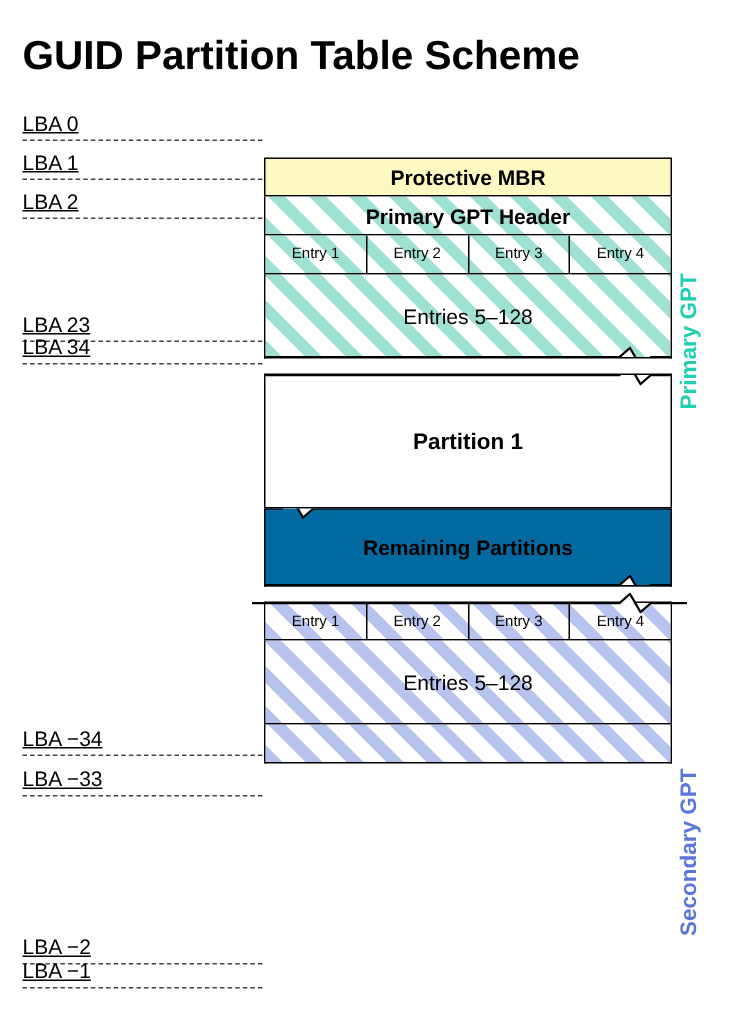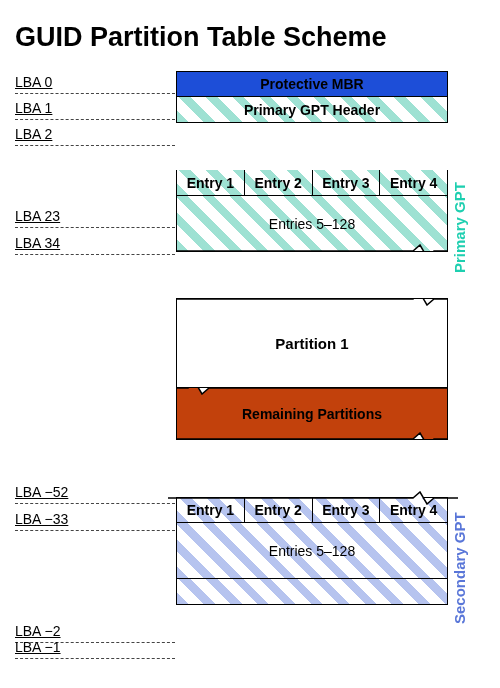--- a/index.html
+++ b/index.html
@@ -47,55 +47,54 @@
     text-align: center;
     font-weight: 700;
     display: flex;
     align-items: center;
     justify-content: center;
     position: relative;
     overflow: hidden;
   }
   .block.first { border-top: 1.5px solid #000; }
 
-  .mbr { background: #1d4ed8; height: 26px; font-size: 14px; }
+  .mbr { background: #fef9c3; height: 26px; font-size: 14px; margin-top: 34px; }
   .hdr-p { height: 26px; font-size: 14px; position: relative; }
   .hdr-s { height: 26px; font-size: 14px; position: relative; }
 
   .entries-row {
     display: flex;
     height: 26px;
     border-bottom: 1.5px solid #000;
     border-left: 1.5px solid #000;
     border-right: 1.5px solid #000;
-    font-size: 14px;
-    font-weight: 700;
-    position: relative;
-    margin-top: 47px;
+    font-size: 10px;
+    font-weight: 400;
+    position: relative;
   }
   .entries-row .hatch { z-index: 0; }
   .entry {
     flex: 1;
     border-right: 1.5px solid #000;
     display: flex;
     align-items: center;
     justify-content: center;
     background: transparent;
     position: relative;
     z-index: 1;
   }
   .entry:last-child { border-right: none; }
   .entries-rest {
     height: 56px;
     font-size: 14px;
     font-weight: 400;
     position: relative;
   }
-  .partition { height: 90px; font-size: 15px; background: #fff; margin-top: 36px; }
-  .remaining { height: 52px; font-size: 14px; background: #c2410c; }
+  .partition { height: 90px; font-size: 15px; background: #fff; }
+  .remaining { height: 52px; font-size: 14px; background: #0369a1; }
 
   .hatch {
     position: absolute;
     inset: 0;
     z-index: 0;
   }
   .hatch.teal {
     background: repeating-linear-gradient(45deg,
       #8ddccb 0px, #8ddccb 8px, #fff 8px, #fff 19px);
     opacity: 0.85;
@@ -131,22 +130,22 @@
 
 <div class="title">GUID Partition Table Scheme</div>
 
 <div class="diagram">
 
   <div class="lba-col">
     <div class="lba-label" style="top:3px">LBA 0</div>
     <div class="lba-label" style="top:29px">LBA 1</div>
     <div class="lba-label" style="top:55px">LBA 2</div>
     <div class="lba-label" style="top:137px">LBA 23</div>
-    <div class="lba-label" style="top:164px">LBA 34</div>
-    <div class="lba-label" style="top:413px">LBA −52</div>
+    <div class="lba-label" style="top:152px">LBA 34</div>
+    <div class="lba-label" style="top:413px">LBA −34</div>
     <div class="lba-label" style="top:440px">LBA −33</div>
     <div class="lba-label" style="top:552px">LBA −2</div>
     <div class="lba-label" style="top:568px">LBA −1</div>
   </div>
 
   <div class="blocks">
 
     <div class="block first mbr">
       <span class="txt">Protective MBR</span>
     </div>

